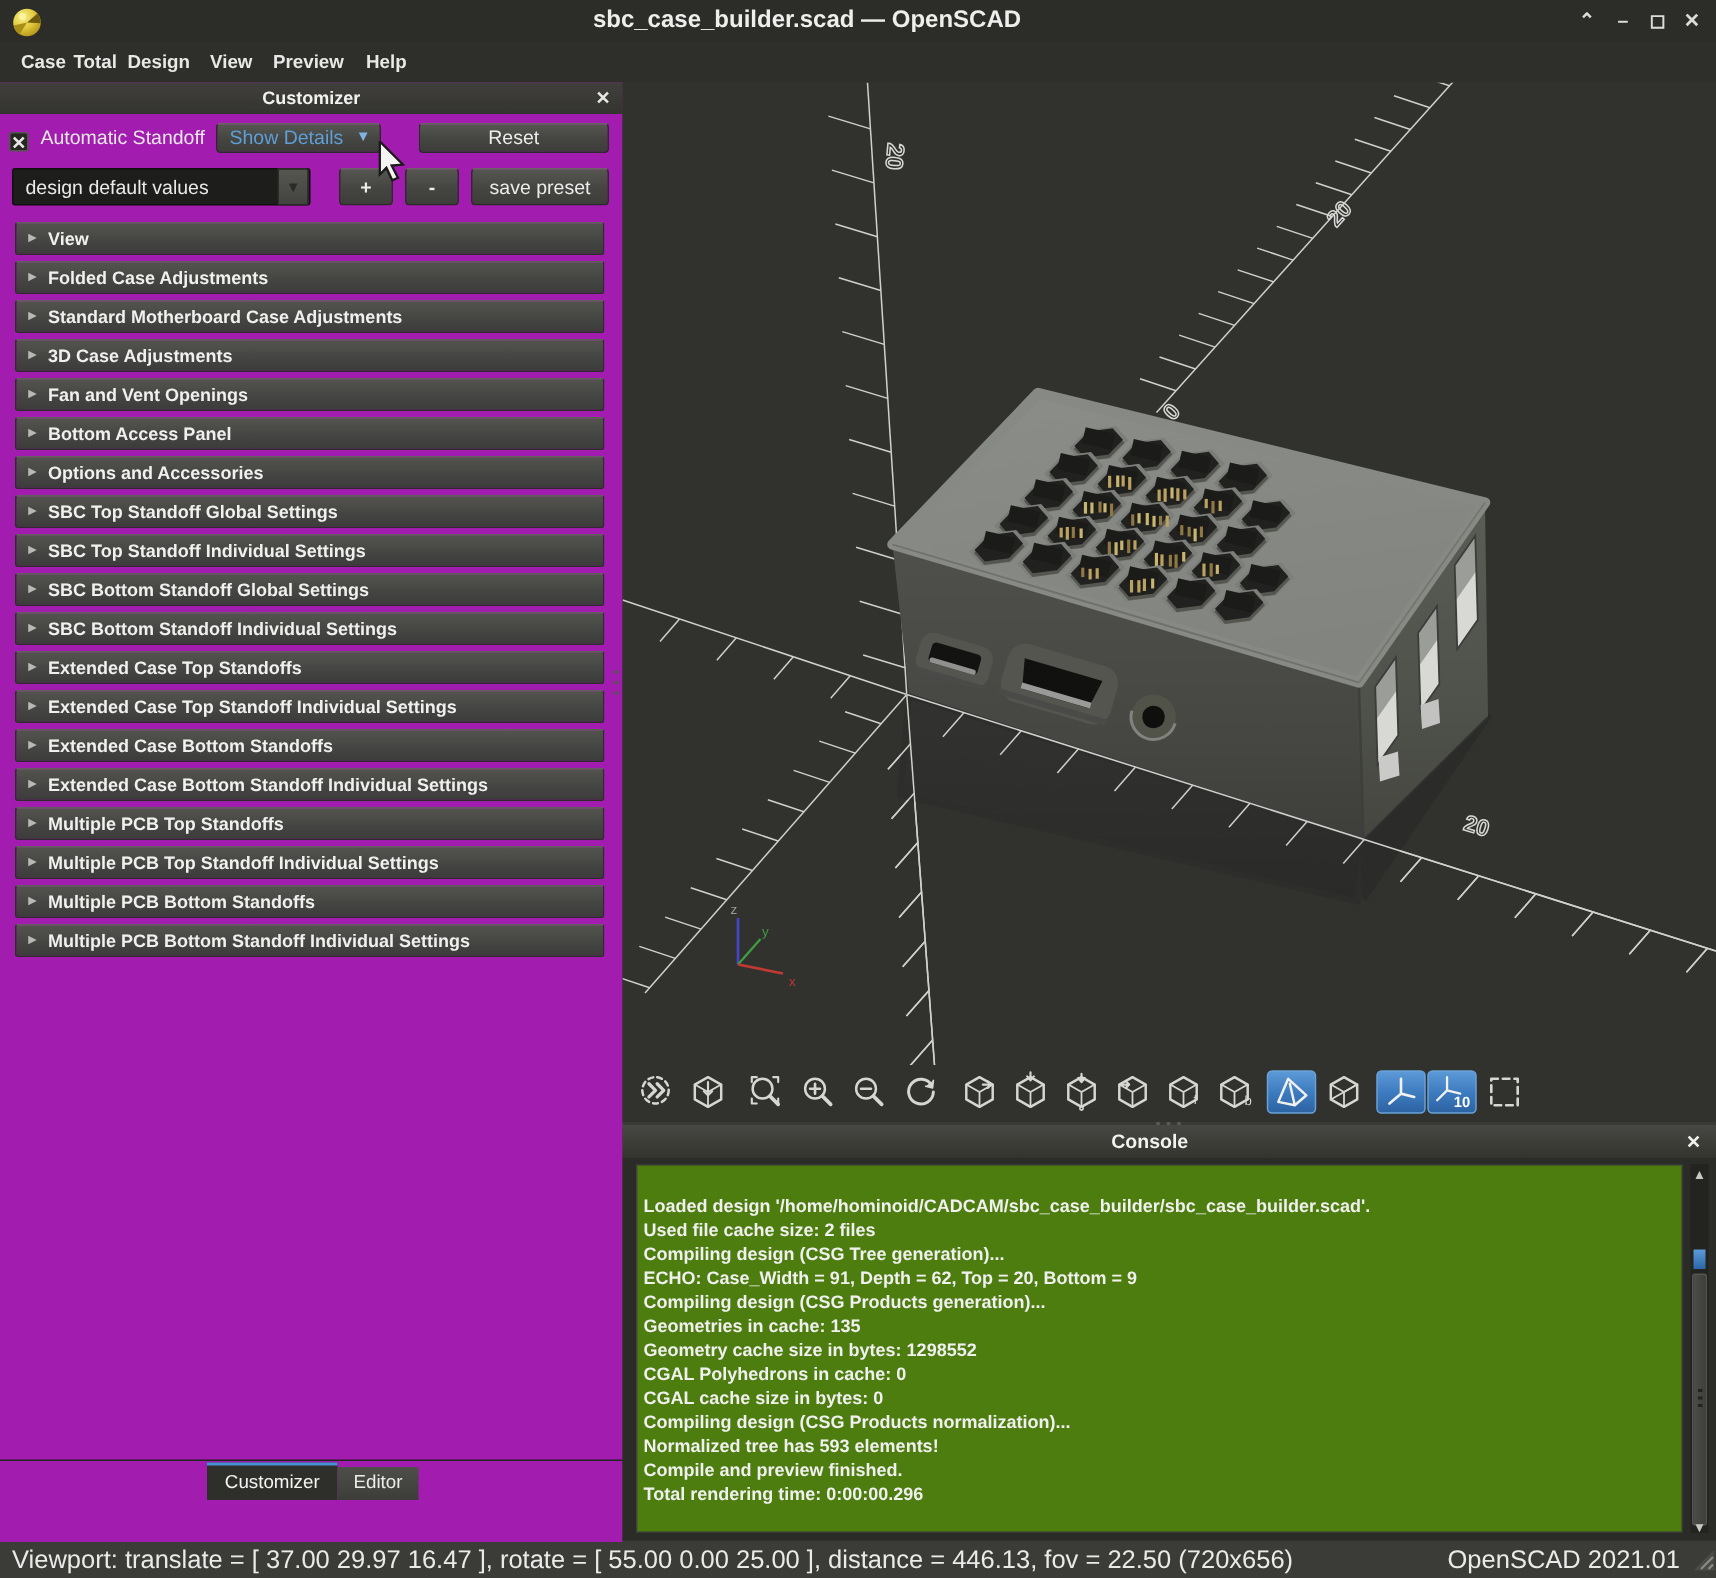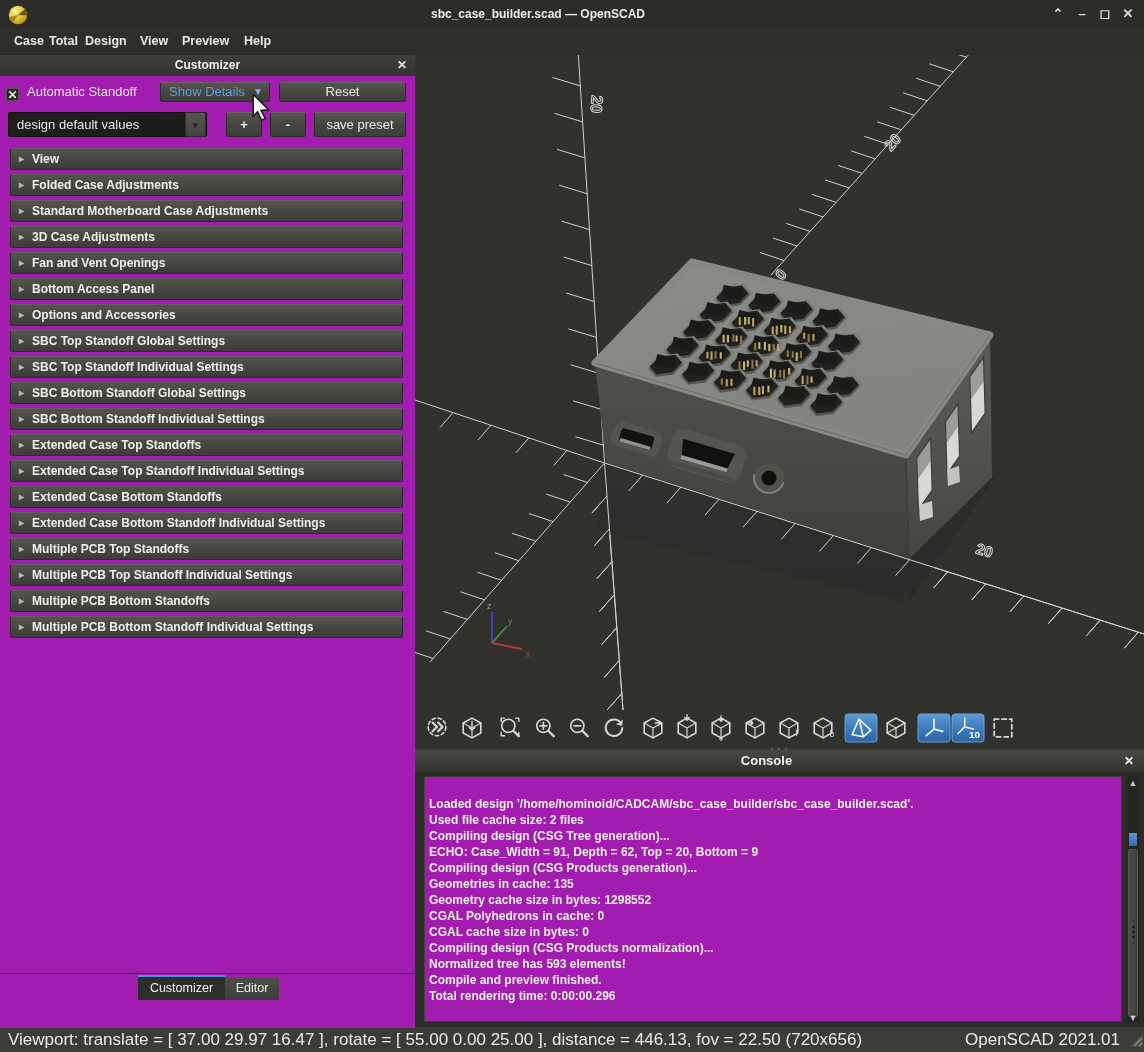--- a/index.html
+++ b/index.html
@@ -1,33 +1,33 @@
 <!DOCTYPE html>
 <html><head><meta charset="utf-8"><style>
 * {margin:0;padding:0;box-sizing:border-box}
 html,body {width:1144px;height:1052px;overflow:hidden;background:#393936;
  font-family:"Liberation Sans",sans-serif;-webkit-font-smoothing:antialiased}
 #titlebar {position:absolute;left:0;top:0;width:1144px;height:28px;background:#2c2c28}
 #title {position:absolute;left:0;top:0;width:1076px;text-align:center;line-height:28px;
- color:#eeeeec;font-size:12px;font-weight:bold}
+ color:#eeeeec;font-size:16px;font-weight:bold}
 .winbtn {position:absolute;top:0;height:28px;color:#dcdcda;font-size:13px;font-weight:bold;
  text-align:center;line-height:28px;width:20px}
 #menubar {position:absolute;left:0;top:28px;width:1144px;height:27px;background:#2e2e2a}
 .mitem {position:absolute;top:0;height:27px;line-height:27px;color:#e8e8e6;font-size:12.5px;font-weight:bold}
 #panel {position:absolute;left:0;top:55px;width:415px;height:973px;background:#a21caf}
 #phead {position:absolute;left:0;top:0;width:415px;height:21px;background:linear-gradient(#403f3c,#34342f)}
 #phead b {display:block;text-align:center;color:#f2f2f0;font-size:12px;line-height:21px}
 #phead .x {position:absolute;right:8px;top:0;color:#e6e6e4;font-weight:bold;font-size:12px;line-height:21px}
 .btn {position:absolute;background:linear-gradient(#565651,#444441 55%,#3d3d3a);
  border:1px solid #2a2a28;border-top-color:#67675f;border-radius:3px;color:#ececea;
  font-size:13px;text-align:center}
 #chk {position:absolute;left:6px;top:33px;width:13px;height:13px;background:#262622;
  border:1px solid #55554f;color:#e8e8e6;font-size:12px;font-weight:bold;line-height:13px;text-align:center;border-radius:2px}
 #lblap {position:absolute;left:27px;top:27px;height:20px;line-height:20px;color:#e8e8e6;font-size:13px}
-#cmbshow {left:160px;top:27px;width:110px;height:20px;line-height:18px;color:#5f9fd8;text-align:left;padding-left:8px}
+#cmbshow {left:144px;top:27px;width:110px;height:20px;line-height:18px;color:#5f9fd8;text-align:left;padding-left:8px}
 #cmbshow .ar {position:absolute;right:6px;top:0;color:#7fb2e2;font-size:10px}
 #btnreset {left:279px;top:27px;width:127px;height:20px;line-height:18px}
 #cmbpreset {position:absolute;left:8px;top:57px;width:199px;height:25px;background:#1d1d1b;
  border:1px solid #0f0f0d;border-radius:2px;color:#eaeae8;font-size:13px;line-height:23px;padding-left:8px}
 #cmbpreset .arbox {position:absolute;right:0;top:-1px;width:21px;height:25px;
  background:linear-gradient(#565651,#434340);border:1px solid #2a2a28;border-radius:0 2px 2px 0;
  color:#2a2a28;text-align:center;font-size:10px;line-height:25px}
 #btnplus {left:226px;top:57px;width:36px;height:25px;line-height:23px;font-weight:bold}
 #btnminus {left:270px;top:57px;width:36px;height:25px;line-height:23px;font-weight:bold}
 #btnsave {left:314px;top:57px;width:92px;height:25px;line-height:23px}
@@ -40,21 +40,21 @@
 .tab {position:absolute;font-size:12.5px;color:#f4f4f2;text-align:center}
 #tab1 {left:138px;top:920px;width:87px;height:25px;background:#2e2e2b;border-top:2px solid #4a90d9;line-height:23px}
 #tab2 {left:225px;top:923px;width:54px;height:22px;background:linear-gradient(#4e4e49,#3c3c39);line-height:21px;color:#ececea}
 #viewport {position:absolute;left:415px;top:55px;width:729px;height:655px;background:#31312e;overflow:hidden}
 #toolbar {position:absolute;left:415px;top:710px;width:729px;height:38px;background:#31312d;overflow:hidden}
 #conshead {position:absolute;left:415px;top:750px;width:729px;height:22px;
  background:linear-gradient(#474743,#34342f);color:#f2f2f0;font-weight:bold;font-size:13px;
  text-align:center;line-height:22px;padding-right:26px}
 #conshead .x {position:absolute;right:10px;top:0;font-size:12px}
 #consarea {position:absolute;left:415px;top:772px;width:729px;height:255px;background:#2b2b27}
-#consbox {position:absolute;left:424px;top:776px;width:698px;height:246px;background:#a21caf;
+#consbox {position:absolute;left:424px;top:776px;width:698px;height:246px;background:#4d7c0f;
  border:1px solid #393937;border-left-color:#44443f;color:#f0f0ee;font-size:12px;font-weight:bold;line-height:16px;
  padding:19px 0 0 4px;overflow:hidden}
 #sbar {position:absolute;left:1127px;top:776px;width:12px;height:246px;background:#232320}
 #statusbar {position:absolute;left:0;top:1028px;width:1144px;height:24px;background:#3b3b37;
  color:#eaeae8;font-size:17px;line-height:24px}
 #statusbar .l {position:absolute;left:8px;top:0}
 #statusbar .r {position:absolute;right:24px;top:0}
 </style></head><body>
 <div id="titlebar">
  <div id="title">sbc_case_builder.scad — OpenSCAD</div>

